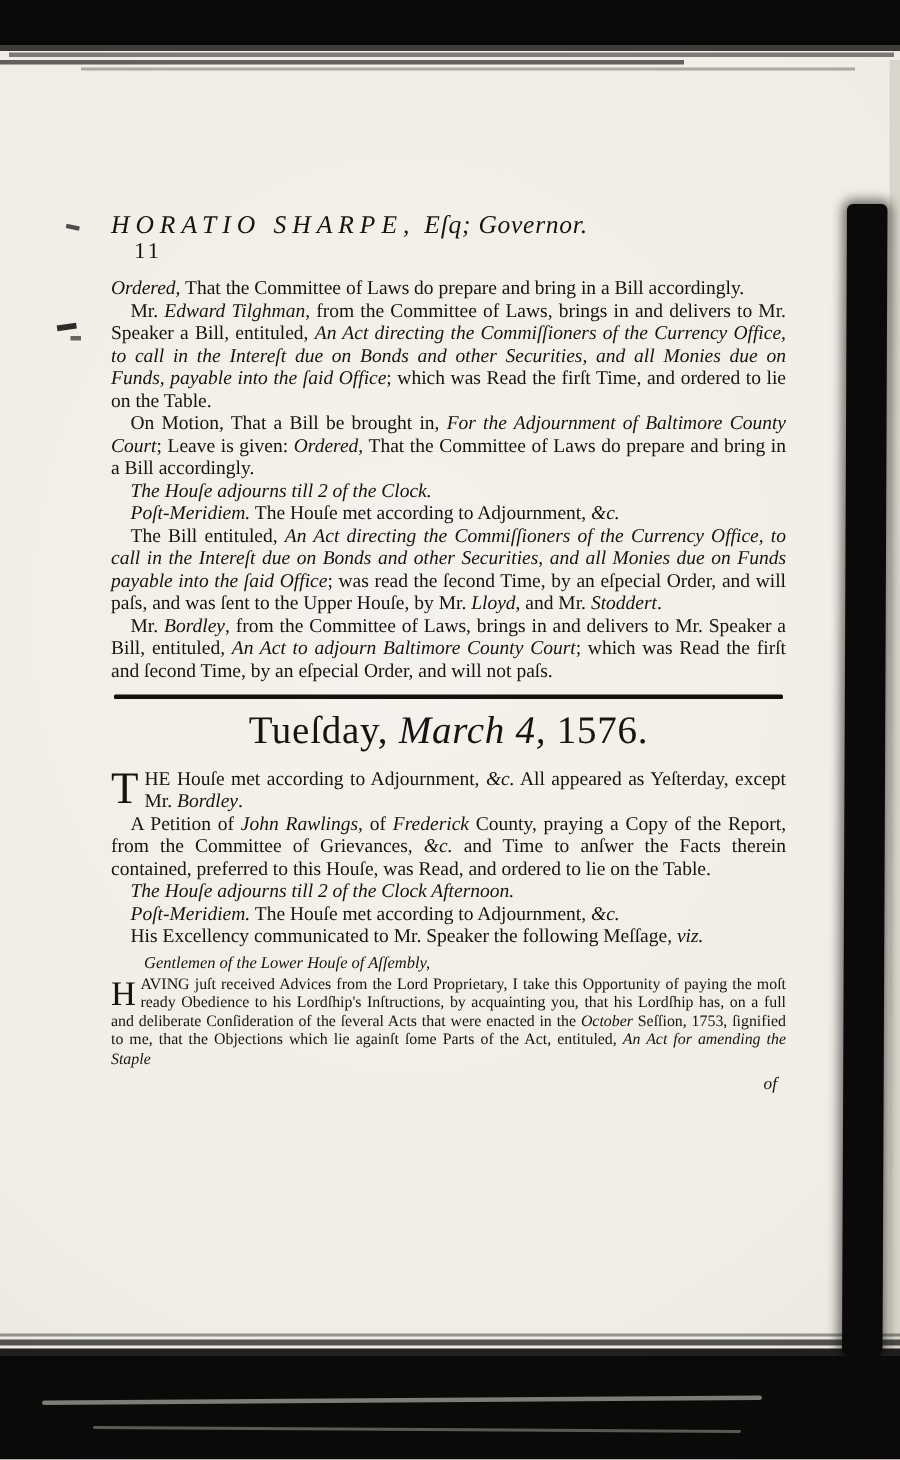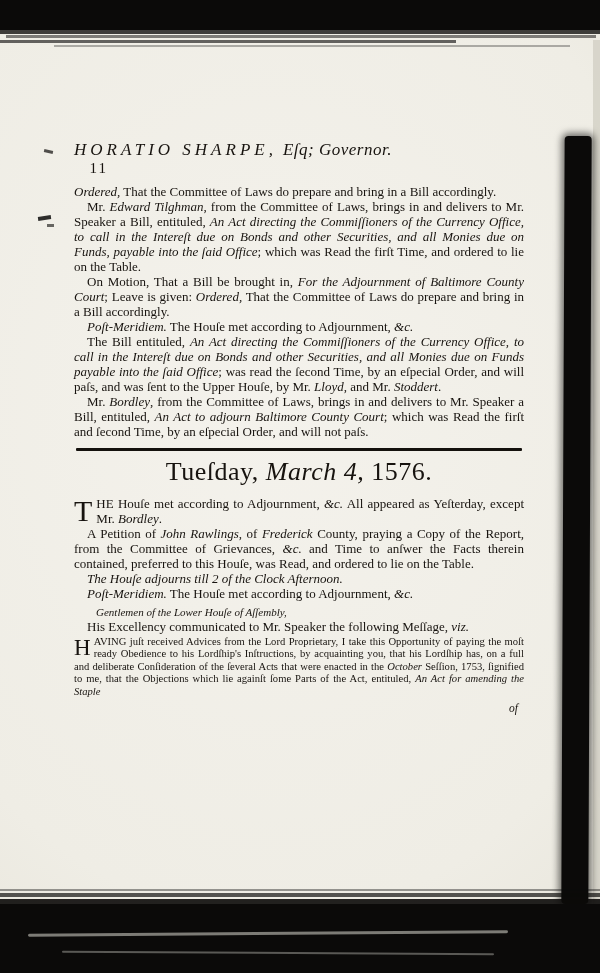--- a/index.html
+++ b/index.html
@@ -85,27 +85,28 @@
   <div class="page-header">
     <div class="hdr-title">
       <span class="hdr-caps">HORATIO SHARPE,</span><span class="hdr-rest">Eſq; Governor.</span>
     </div>
     <div class="hdr-page">11</div>
   </div>
   <div id="doc-body">
       <p class="para noindent"><span class="it">Ordered,</span><span> That the Committee of Laws do prepare and bring in a Bill accordingly.</span></p>
       <p class="para"><span>Mr. </span><span class="it">Edward Tilghman</span><span>, from the Committee of Laws, brings in and delivers to Mr. Speaker a Bill, entituled, </span><span class="it">An Act directing the Commiſſioners of the Currency Office, to call in the Intereſt due on Bonds and other Securities, and all Monies due on Funds, payable into the ſaid Office</span><span>; which was Read the firſt Time, and ordered to lie on the Table.</span></p>
       <p class="para"><span>On Motion, That a Bill be brought in, </span><span class="it">For the Adjournment of Baltimore County Court</span><span>; Leave is given: </span><span class="it">Ordered,</span><span> That the Committee of Laws do prepare and bring in a Bill accordingly.</span></p>
+      <p class="para"><span class="it">The Houſe adjourns till 2 of the Clock.</span></p>
       <p class="para"><span class="it">Poſt-Meridiem.</span><span>  The Houſe met according to Adjournment, </span><span class="it">&amp;c.</span></p>
       <p class="para"><span>The Bill entituled, </span><span class="it">An Act directing the Commiſſioners of the Currency Office, to call in the Intereſt due on Bonds and other Securities, and all Monies due on Funds payable into the ſaid Office</span><span>; was read the ſecond Time, by an eſpecial Order, and will paſs, and was ſent to the Upper Houſe, by Mr. </span><span class="it">Lloyd</span><span>, and Mr. </span><span class="it">Stoddert</span><span>.</span></p>
       <p class="para"><span>Mr. </span><span class="it">Bordley</span><span>, from the Committee of Laws, brings in and delivers to Mr. Speaker a Bill, entituled, </span><span class="it">An Act to adjourn Baltimore County Court</span><span>; which was Read the firſt and ſecond Time, by an eſpecial Order, and will not paſs.</span></p>
       <div class="rule"></div>
       <p class="para date-heading"><span>Tueſday, </span><span class="it">March 4,</span><span> 1576.</span></p>
       <p class="para noindent"><span class="dropcap">T</span><span>HE Houſe met according to Adjournment, </span><span class="it">&amp;c.</span><span> All appeared as Yeſterday, except Mr. </span><span class="it">Bordley</span><span>.</span></p>
       <p class="para"><span>A Petition of </span><span class="it">John Rawlings</span><span>, of </span><span class="it">Frederick</span><span> County, praying a Copy of the Report, from the Committee of Grievances, </span><span class="it">&amp;c.</span><span> and Time to anſwer the Facts therein contained, preferred to this Houſe, was Read, and ordered to lie on the Table.</span></p>
       <p class="para"><span class="it">The Houſe adjourns till 2 of the Clock Afternoon.</span></p>
       <p class="para"><span class="it">Poſt-Meridiem.</span><span>  The Houſe met according to Adjournment, </span><span class="it">&amp;c.</span></p>
+      <p class="para"><span>His Excellency communicated to Mr. Speaker the following Meſſage, </span><span class="it">viz.</span></p>
       <p class="para salutation"><span class="it">Gentlemen of the Lower Houſe of Aſſembly,</span></p>
-      <p class="para"><span>His Excellency communicated to Mr. Speaker the following Meſſage, </span><span class="it">viz.</span></p>
       <p class="para message noindent"><span class="dropcap">H</span><span>AVING juſt received Advices from the Lord Proprietary, I take this Opportunity of paying the moſt ready Obedience to his Lordſhip's Inſtructions, by acquainting you, that his Lordſhip has, on a full and deliberate Conſideration of the ſeveral Acts that were enacted in the </span><span class="it">October</span><span> Seſſion, 1753, ſignified to me, that the Objections which lie againſt ſome Parts of the Act, entituled, </span><span class="it">An Act for amending the Staple</span></p>
       <p class="para catchword"><span class="it">of</span></p>
     </div>
 </div>
 
 </body></html>

